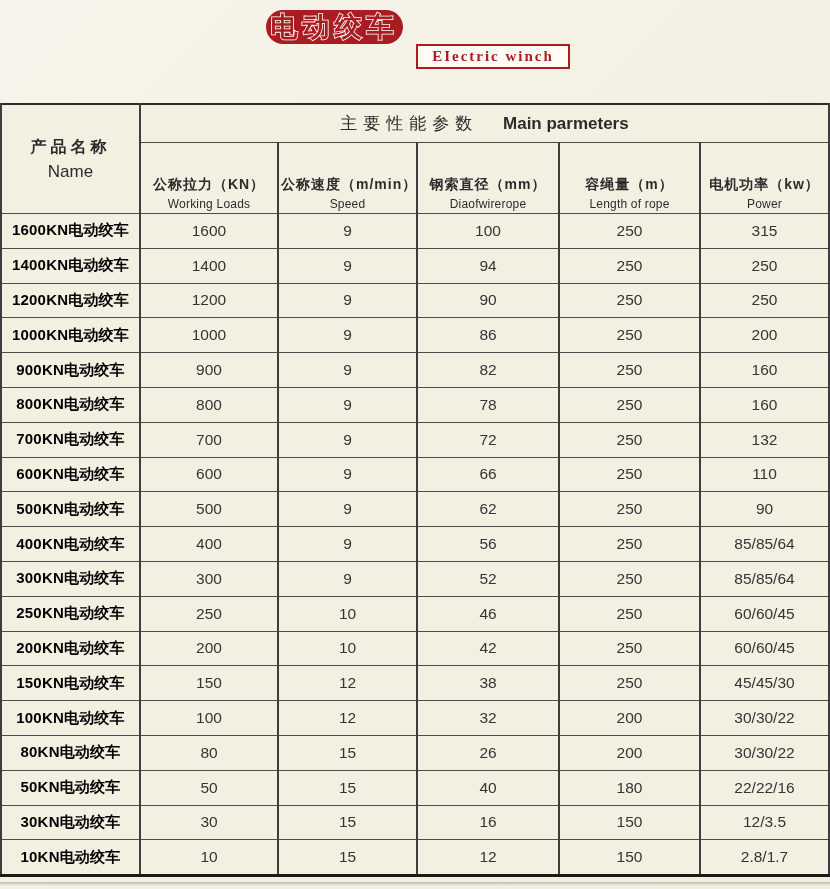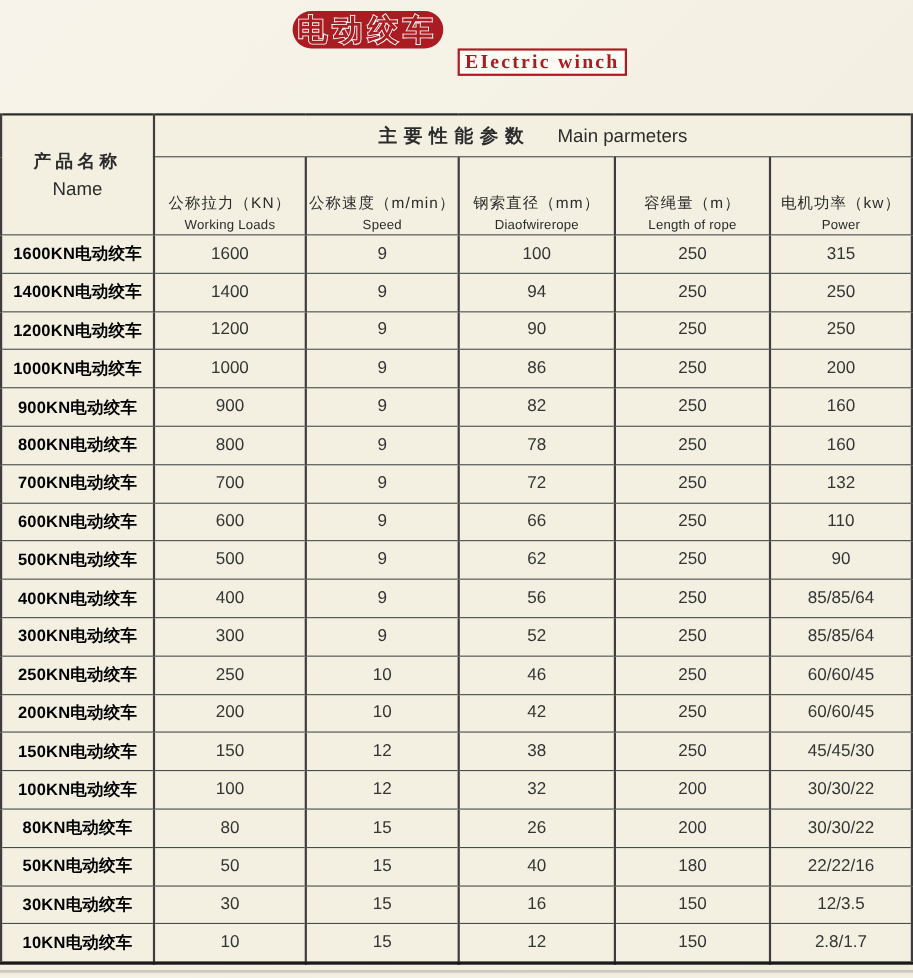--- a/index.html
+++ b/index.html
@@ -20,43 +20,43 @@
     paint-order:stroke fill;
     white-space:nowrap;
   }
   .banner-box{
     position:absolute;left:416px;top:44px;width:150px;height:21px;
     background:#fdfbf4;
     display:flex;align-items:center;justify-content:center;
   }
   .banner-box .en{
     font-family:"Liberation Serif","DejaVu Serif",serif;
-    font-weight:bold;font-size:18px;letter-spacing:2px;white-space:nowrap;
+    font-weight:bold;font-size:15px;letter-spacing:2px;white-space:nowrap;
   }
   
   table.spec{
     position:absolute;left:0;top:103px;width:830px;
     border-collapse:collapse;table-layout:fixed;
     background:#f3f0e2;
   }
   table.spec th,table.spec td{
     border-left:2px solid #3d3d3d;border-right:2px solid #3d3d3d;
     border-top:1px solid #4a4a4a;border-bottom:1px solid #4a4a4a;
     text-align:center;vertical-align:middle;padding:0 2px;
     overflow:hidden;white-space:nowrap;
   }
   table.spec{border:2px solid #2a2a2a;border-bottom:3px solid #1a1a1a;}
   th.main-hdr{height:37px;font-size:17px;}
-  th.main-hdr .cn{font-weight:bold;letter-spacing:6px;}
-  th.main-hdr .en{font-weight:normal;letter-spacing:0;margin-left:20px;}
+  th.main-hdr .cn{font-weight:normal;letter-spacing:6px;}
+  th.main-hdr .en{font-weight:bold;letter-spacing:0;margin-left:20px;}
   th.name-hdr{font-size:16px;}
   th.name-hdr .cn{font-weight:bold;letter-spacing:4px;display:block;}
   th.name-hdr .en{font-weight:normal;font-size:17px;display:block;margin-top:4px;}
   tr.sub-row th{height:70px;font-size:14px;}
-  tr.sub-row .cn{font-weight:normal;display:block;letter-spacing:1px;margin-top:31px;}
+  tr.sub-row .cn{font-weight:bold;display:block;letter-spacing:1px;margin-top:31px;}
   tr.sub-row .en{font-weight:normal;display:block;margin-top:3px;font-size:12px;letter-spacing:.2px;}
   tbody td{height:33.8px;font-size:15.5px;color:#343434;}
   tbody td.name-cell{font-weight:bold;font-size:15px;letter-spacing:.2px;color:#000000;}
   .footer-line{
     position:absolute;left:0;top:882px;width:830px;height:3px;
     background:linear-gradient(#bdbab0,#e4e1d6);
   }
 </style>
 </head>
 <body>

